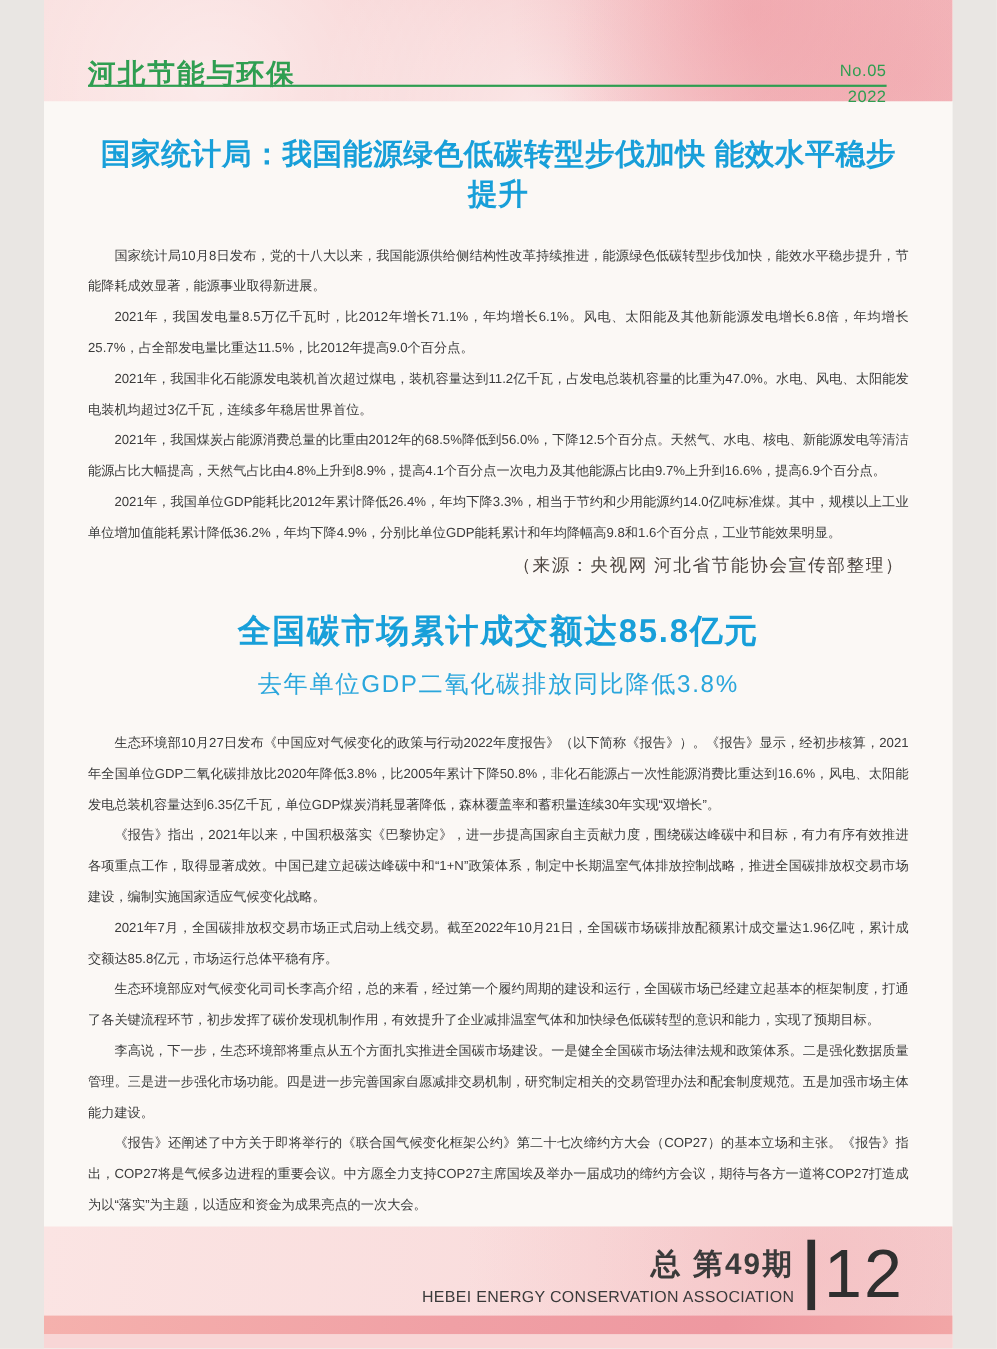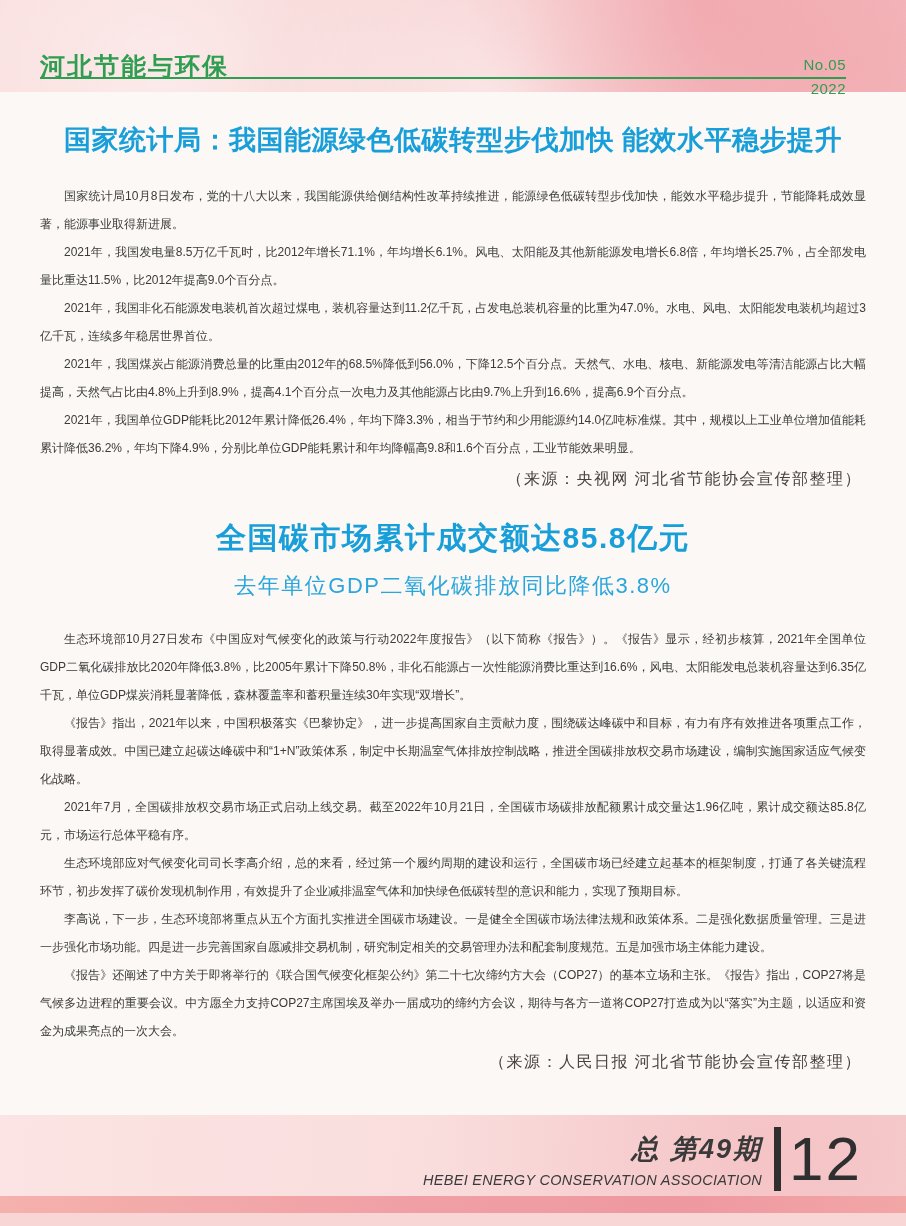--- a/index.html
+++ b/index.html
@@ -1,17 +1,17 @@
 <!DOCTYPE html>
 <html><head>
 <meta charset="utf-8">
 <style>
   html,body{margin:0;padding:0;background:#e9e6e3;}
   .page{
-    position:relative;width:906px;height:1226px;margin:0 auto;
+    position:relative;width:826px;height:1226px;margin:0 auto;
     background:#fbf8f5;overflow:hidden;
     font-family:"Liberation Sans","DejaVu Sans",sans-serif;
   }
   
   .banner{
     position:absolute;top:0;left:0;width:100%;height:92px;
     background:
       radial-gradient(circle at 78% 10%, rgba(238,148,158,.45), rgba(238,148,158,0) 34%),
       radial-gradient(circle at 95% 80%, rgba(242,166,172,.55), rgba(242,166,172,0) 40%),
       radial-gradient(circle at 55% 120%, rgba(255,255,255,.55), rgba(255,255,255,0) 45%),
@@ -63,21 +63,21 @@
   .footer{
     position:absolute;left:0;right:0;bottom:0;height:111px;
     background:
       radial-gradient(circle at 85% 30%, rgba(240,160,165,.35), rgba(240,160,165,0) 45%),
       linear-gradient(95deg,#fbe4e3 0%,#f9dcdc 60%,#f6d2d3 100%);
   }
   .footer-info{
     position:absolute;right:44px;top:12px;
     display:flex;align-items:center;
   }
-  .footer-text{text-align:right;font-style:italic;}
+  .footer-text{text-align:right;}
   .footer-issue{font-size:27px;font-weight:bold;color:#3a3a3a;letter-spacing:2px;}
   .footer-org{font-size:14.5px;color:#3a3a3a;margin-top:5px;letter-spacing:.3px;margin-left:42px;}
   .footer-bar{width:7px;height:64px;background:#2f2f2f;margin:0 8px 0 12px;}
   .footer-page{font-size:62px;color:#2f2f2f;line-height:64px;letter-spacing:2px;}
   .strip-deep{
     position:absolute;left:0;right:0;bottom:13px;height:17px;
     background:linear-gradient(90deg,#f5b1ad 0%,#f0a0a5 45%,#ee98a0 75%,#f2a6a6 100%);
   }
   .strip-bottom{
     position:absolute;left:0;right:0;bottom:0;height:13px;background:#f8d6d6;

